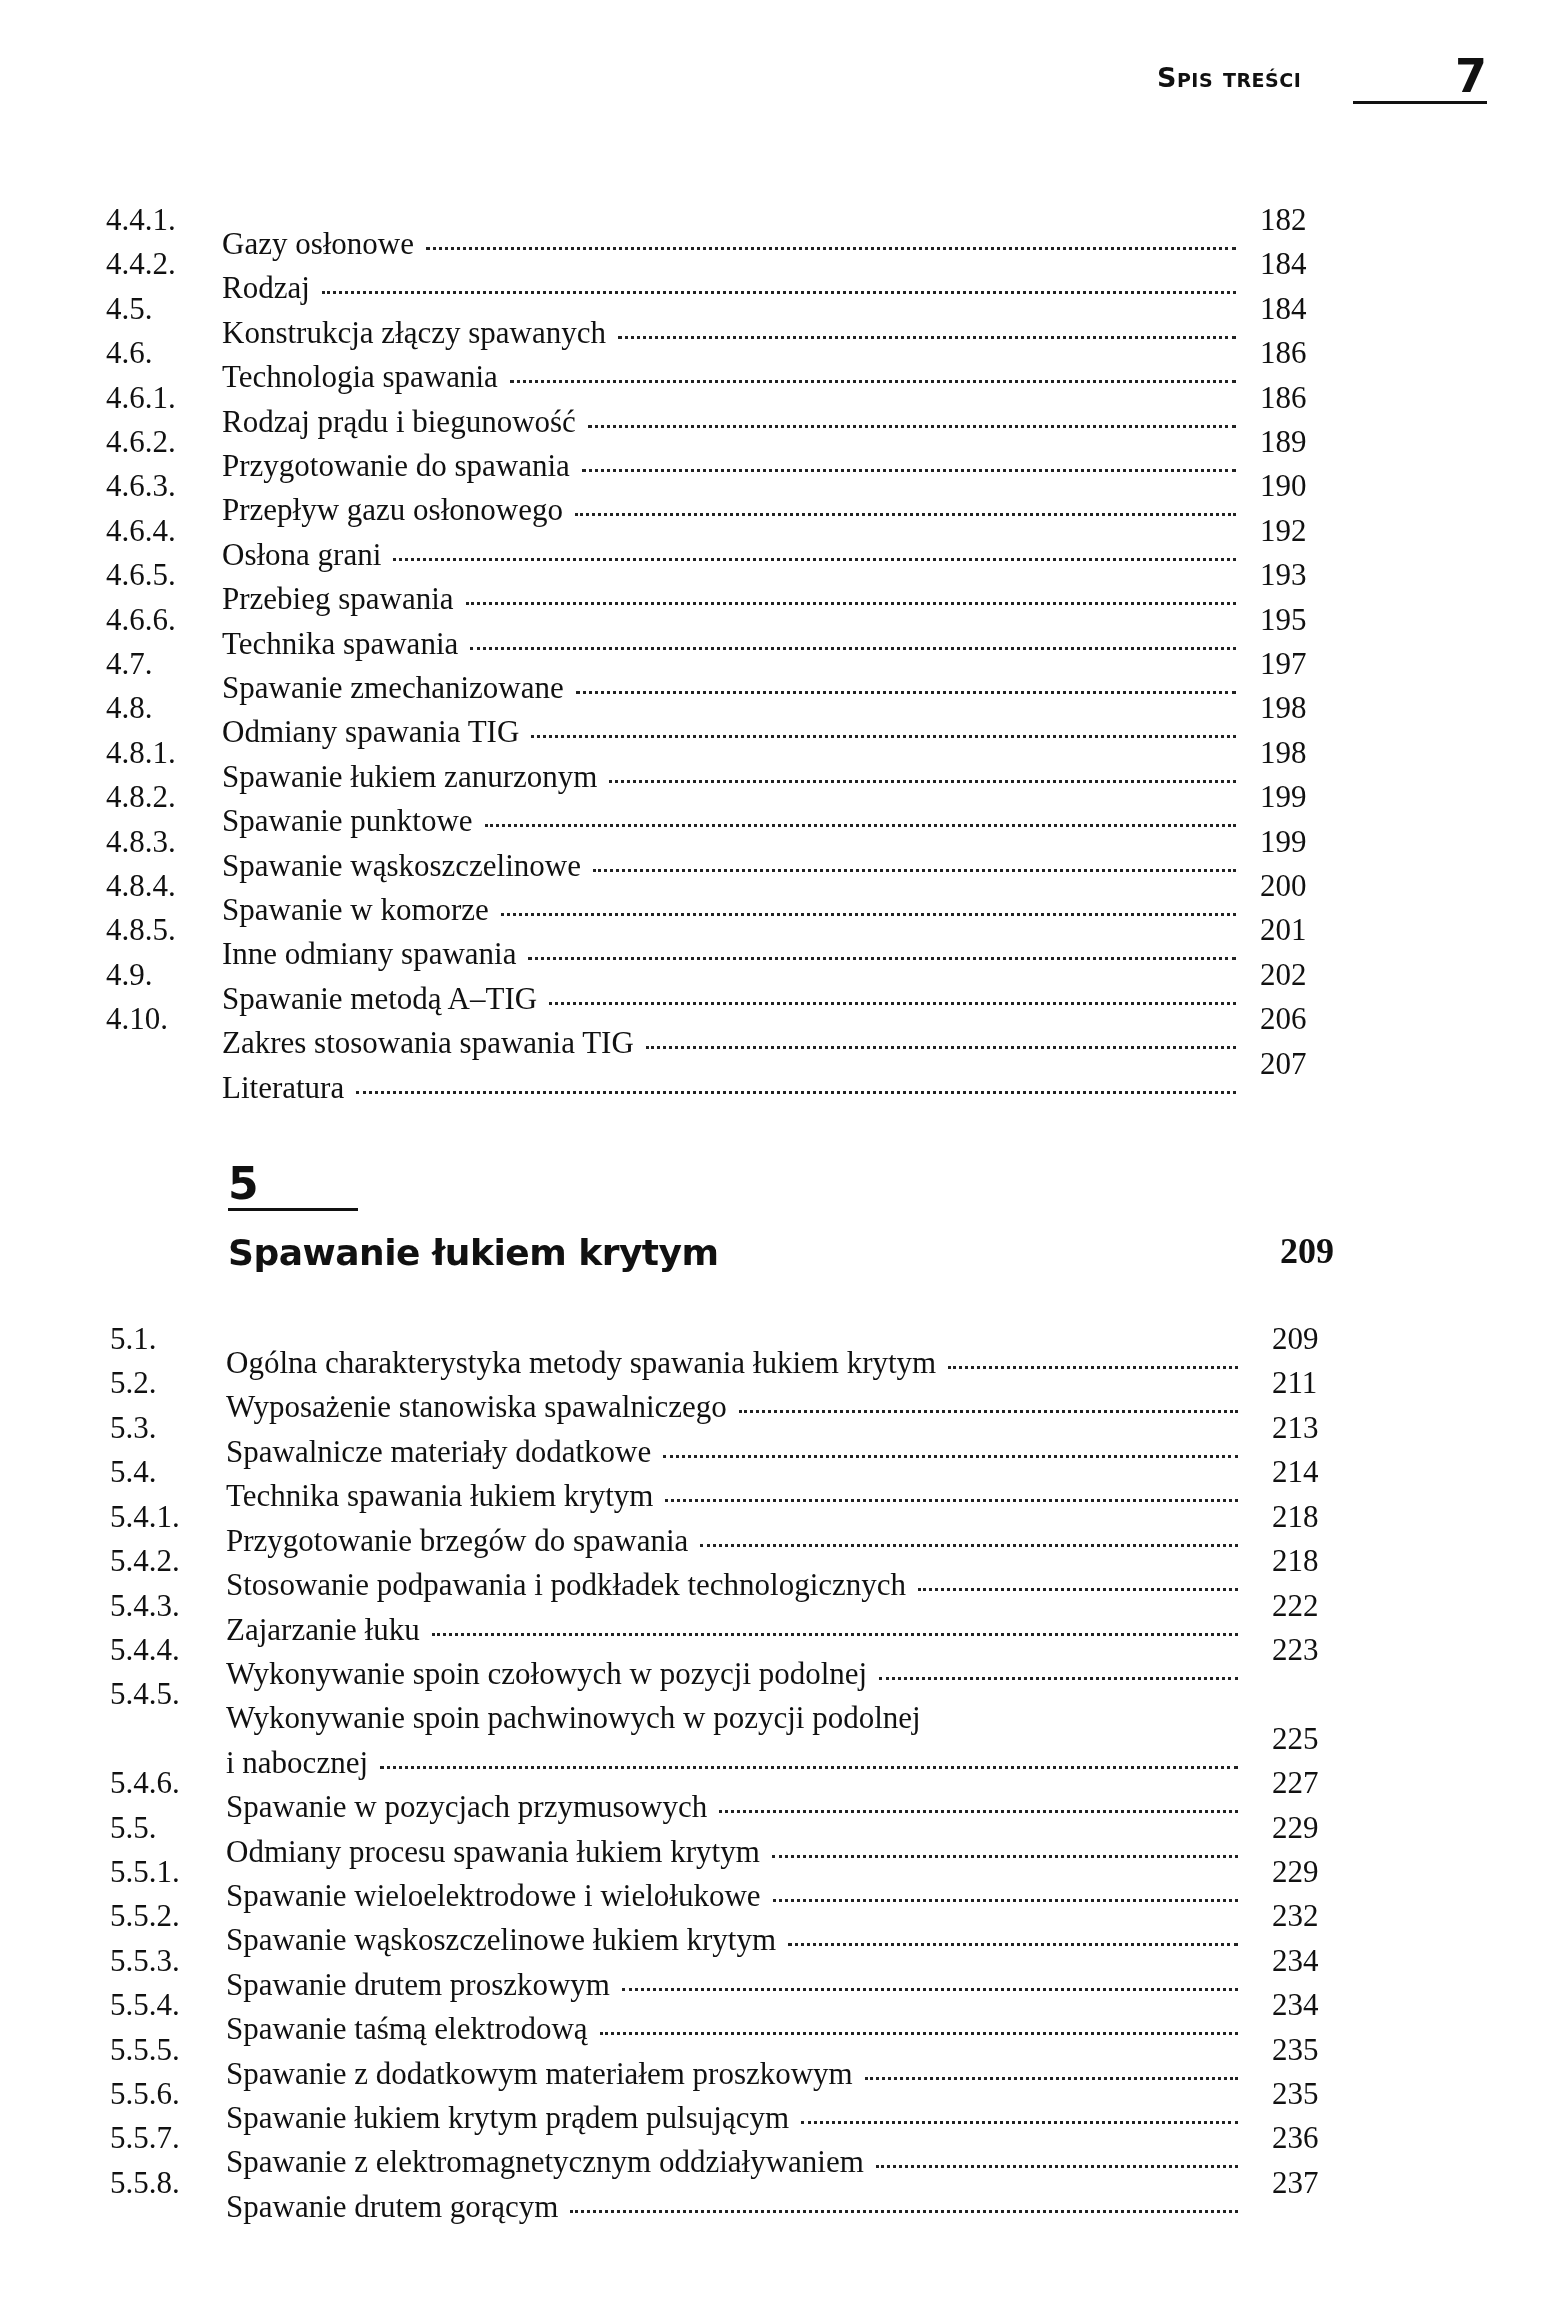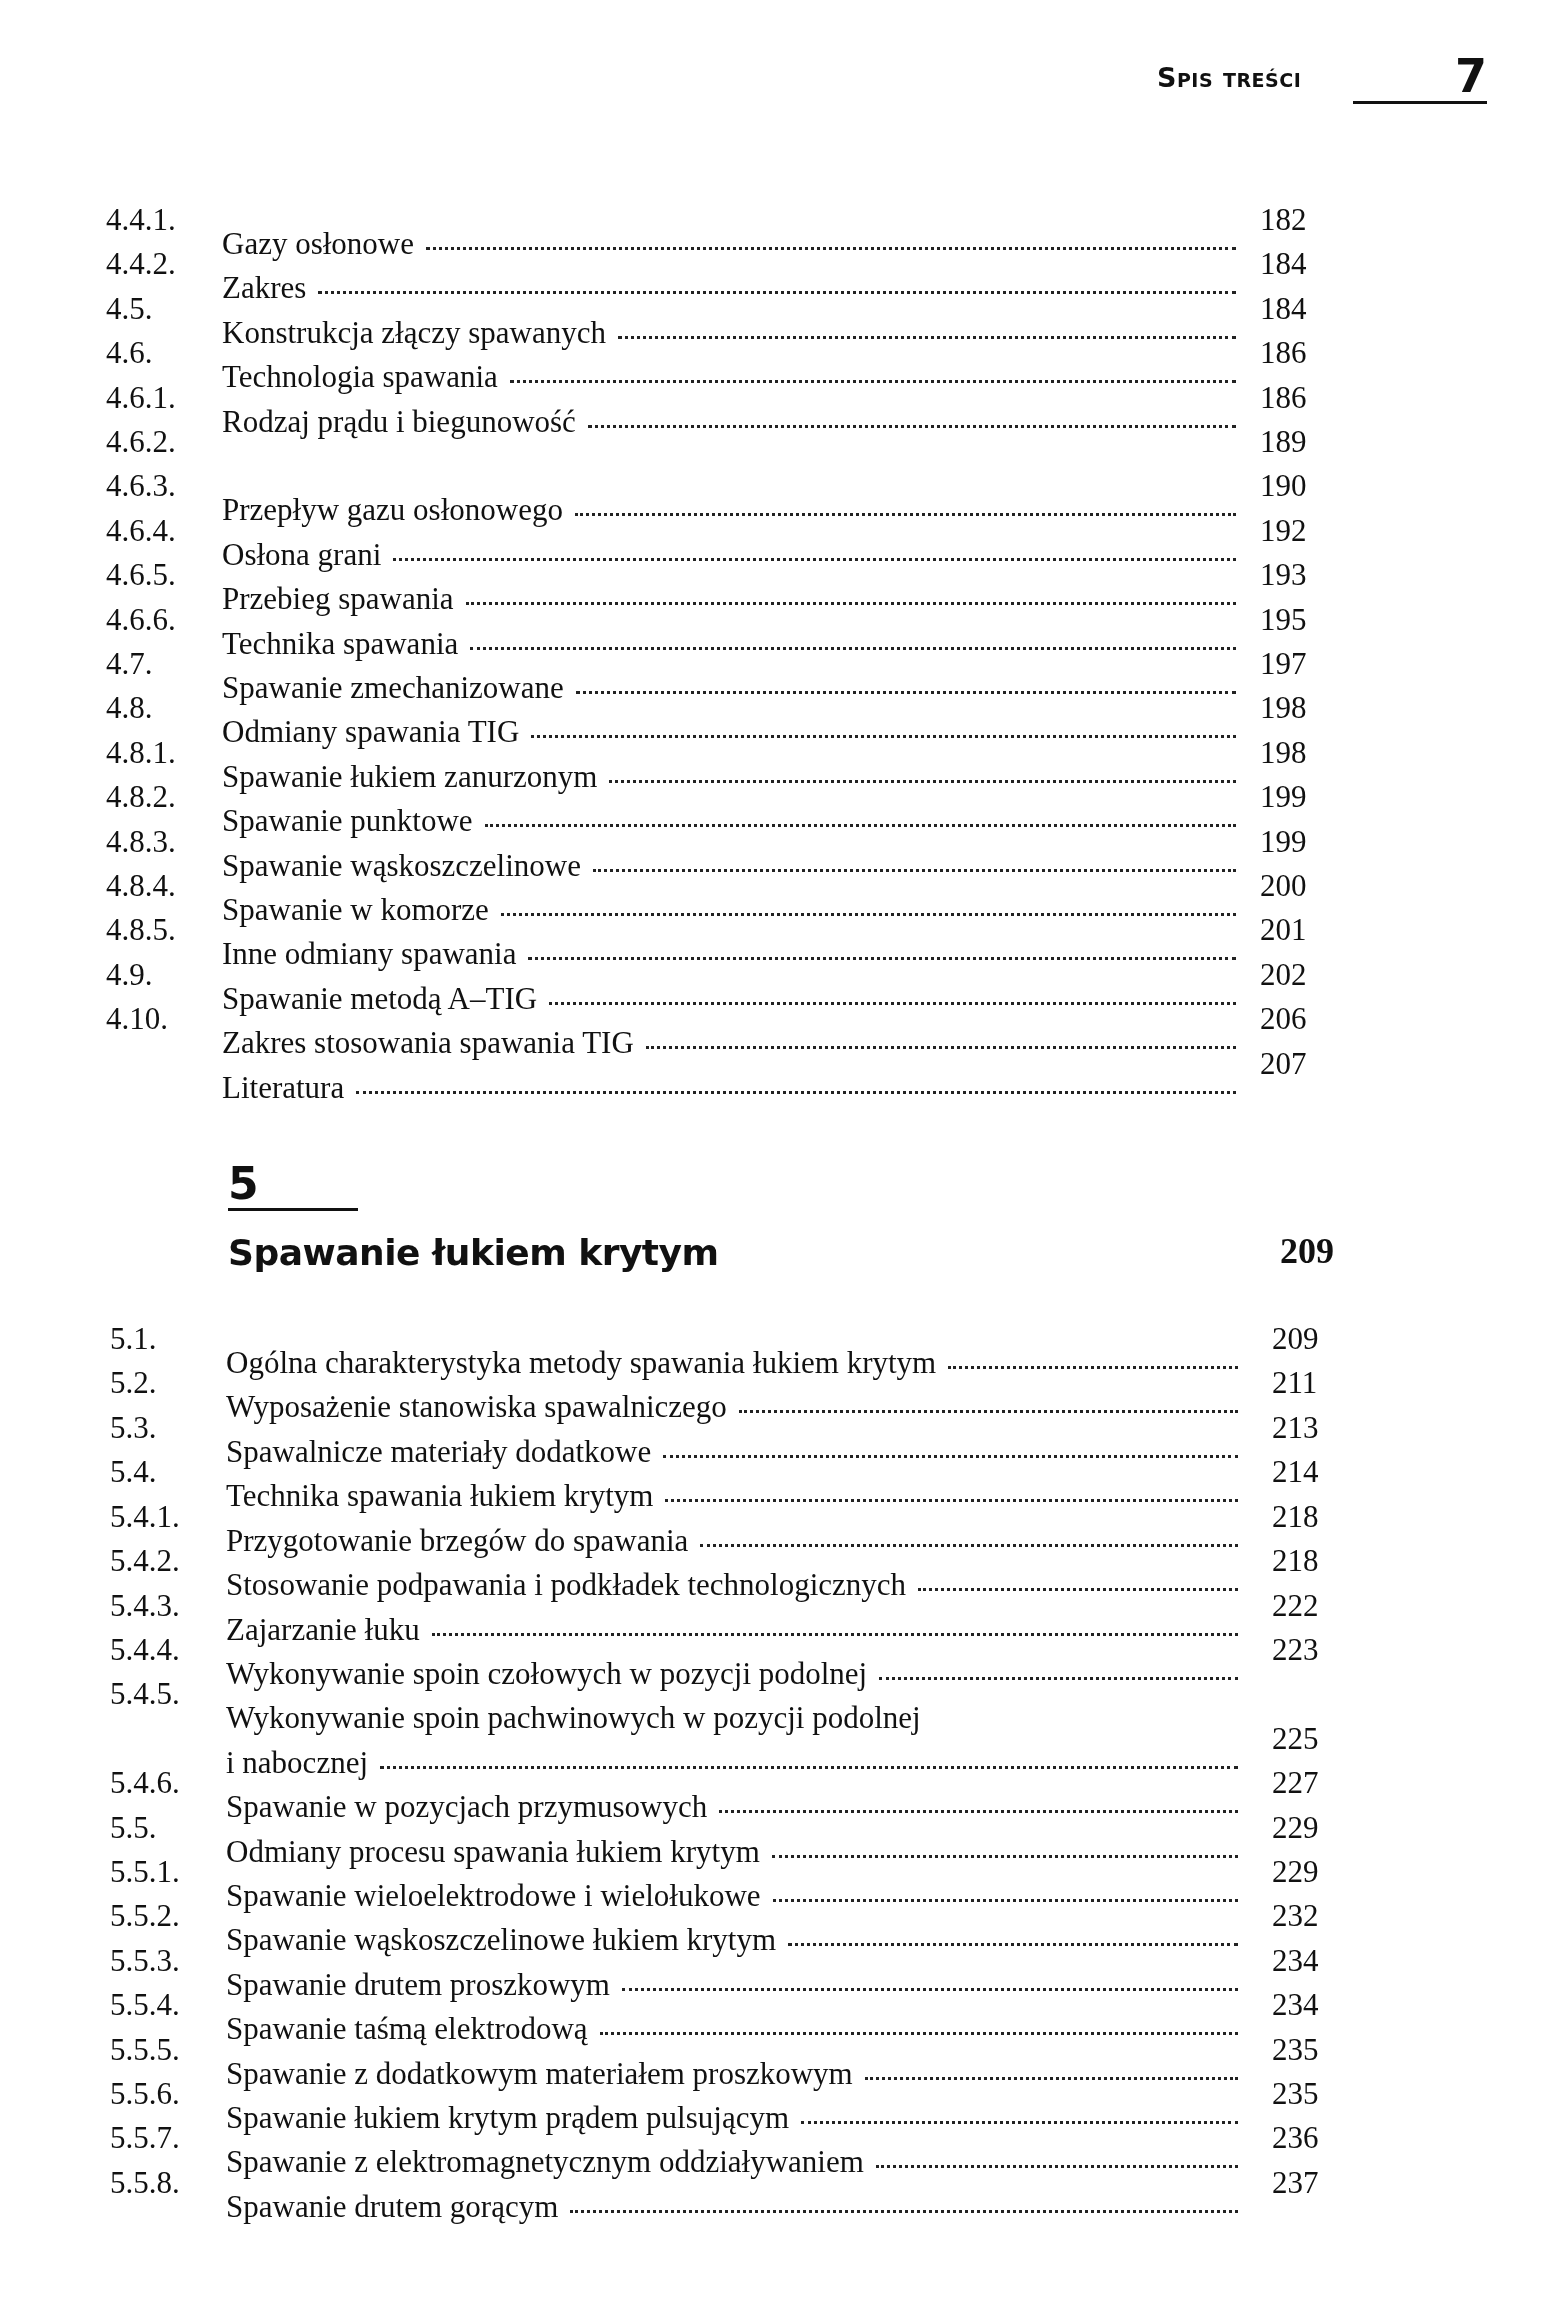--- a/index.html
+++ b/index.html
@@ -68,21 +68,21 @@
         <span class="num">4.4.1.</span>
         <span class="entry">
           <span class="title">Gazy osłonowe</span>
           <span class="leader"></span>
         </span>
         <span class="page-no">182</span>
       </div>
     <div class="row" style="top:242px">
         <span class="num">4.4.2.</span>
         <span class="entry">
-          <span class="title">Zakres</span>
+          <span class="title">Rodzaj</span>
           <span class="leader"></span>
         </span>
         <span class="page-no">184</span>
       </div>
     <div class="row" style="top:287px">
         <span class="num">4.5.</span>
         <span class="entry">
           <span class="title">Konstrukcja złączy spawanych</span>
           <span class="leader"></span>
         </span>
@@ -99,20 +99,24 @@
     <div class="row" style="top:376px">
         <span class="num">4.6.1.</span>
         <span class="entry">
           <span class="title">Rodzaj prądu i biegunowość</span>
           <span class="leader"></span>
         </span>
         <span class="page-no">186</span>
       </div>
     <div class="row" style="top:420px">
         <span class="num">4.6.2.</span>
+        <span class="entry">
+          <span class="title">Przygotowanie do spawania</span>
+          <span class="leader"></span>
+        </span>
         <span class="page-no">189</span>
       </div>
     <div class="row" style="top:464px">
         <span class="num">4.6.3.</span>
         <span class="entry">
           <span class="title">Przepływ gazu osłonowego</span>
           <span class="leader"></span>
         </span>
         <span class="page-no">190</span>
       </div>

